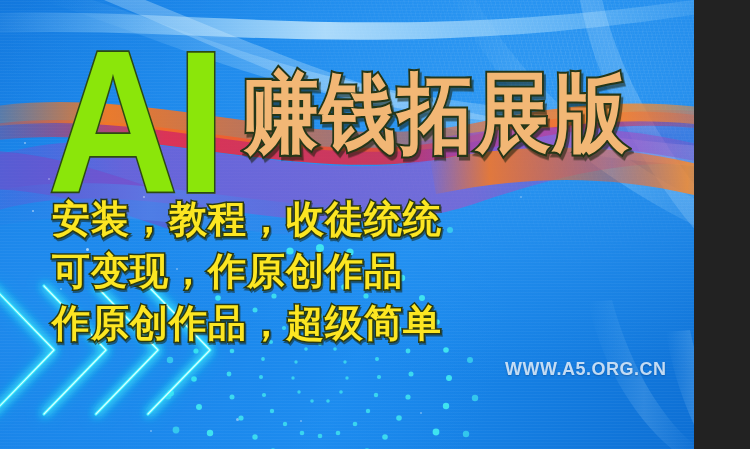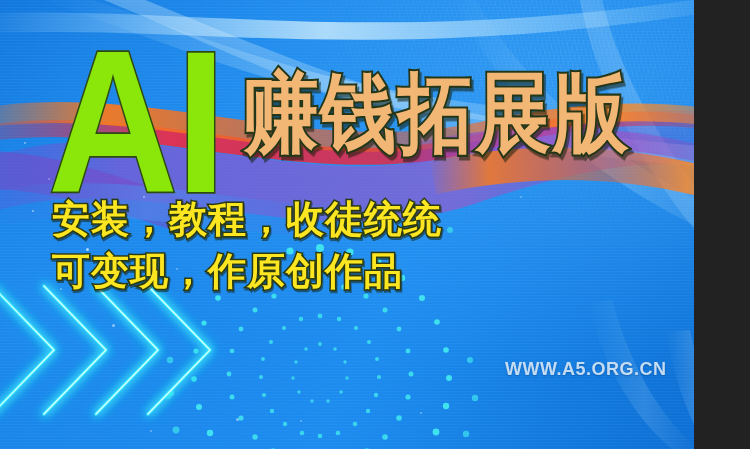--- a/index.html
+++ b/index.html
@@ -348,17 +348,18 @@
     </svg>
   </div>
 
   <div class="ai-title">AI</div>
 
   <div class="brand-title">赚钱拓展版</div>
 
   <div class="sub-lines">
     <div class="sub-line">安装，教程，收徒统统</div>
     <div class="sub-line">可变现，作原创作品</div>
+    <div class="sub-line">作原创作品，超级简单</div>
   </div>
 
   <div class="watermark">WWW.A5.ORG.CN</div>
 
 </div>
 
 </body></html>

